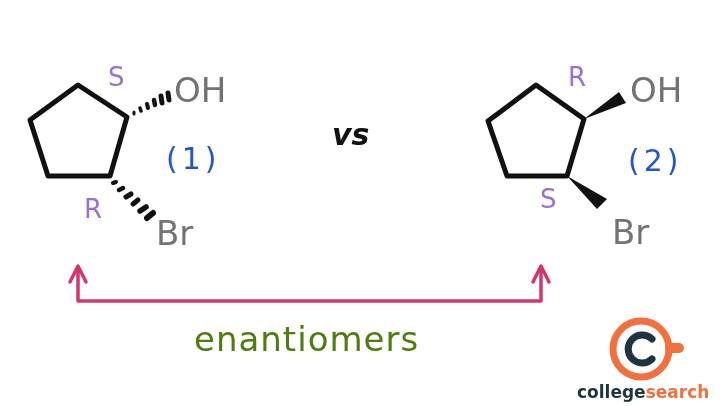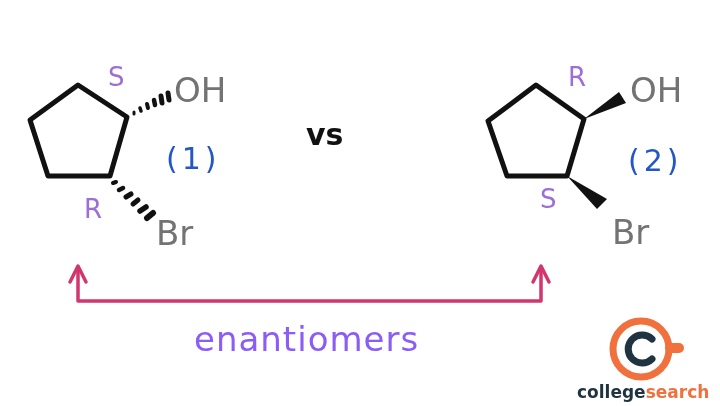--- a/index.html
+++ b/index.html
@@ -3,21 +3,21 @@
 <meta charset="utf-8">
 <style>
   html, body { margin: 0; padding: 0; background: #ffffff; }
   #stage { position: relative; width: 720px; height: 406px; overflow: hidden; background: #ffffff; font-family: "DejaVu Sans", sans-serif; }
   svg.canvas { position: absolute; left: 0; top: 0; }
   .lbl { position: absolute; line-height: 1; white-space: nowrap; }
   .atom { color: #737373; font-size: 34px; font-family: "DejaVu Sans", sans-serif; letter-spacing: 0px; }
   .stereo { color: #9b6fd6; font-size: 26px; }
   .num { color: #2457c5; font-size: 30px; letter-spacing: 4px; }
   .vs { color: #111111; font-size: 30px; font-weight: bold; }
-  .enant { color: #8b5cf6; font-size: 34px; letter-spacing: 1px; }
+  .enant { color: #4d7c0f; font-size: 34px; letter-spacing: 1px; }
   .logo-text { font-size: 17px; font-weight: bold; }
   .logo-text .a { color: #1f3340; text-align: right; }
   .logo-text .b { color: #f0703e; margin-top: 8px; }
 </style>
 </head>
 <body>
 
 <div id="stage">
 
   <svg class="canvas" width="720" height="406" viewBox="0 0 720 406">
@@ -60,21 +60,21 @@
       <path d="M 652 339 A 14 14 0 1 0 652 359" fill="none" stroke="#1f3340" stroke-width="7" stroke-linecap="round"></path>
     </g>
   </svg>
 
   <span class="lbl stereo" style="left:108px; top:64px;">S</span>
   <span class="lbl atom" style="left:174px; top:73px;">OH</span>
   <span class="lbl num" style="left:166px; top:144px;">(1)</span>
   <span class="lbl stereo" style="left:84px; top:196px;">R</span>
   <span class="lbl atom" style="left:156px; top:216px;">Br</span>
 
-  <span class="lbl vs" style="left:306px; top:120px;">vs</span>
+  <span class="lbl vs" style="left:332px; top:120px;font-style:italic;">vs</span>
 
   <span class="lbl stereo" style="left:568px; top:64px;">R</span>
   <span class="lbl atom" style="left:630px; top:73px;">OH</span>
   <span class="lbl num" style="left:628px; top:146px;">(2)</span>
   <span class="lbl stereo" style="left:540px; top:186px;">S</span>
   <span class="lbl atom" style="left:612px; top:215px;">Br</span>
 
   <span class="lbl enant" style="left:194px; top:322px;">enantiomers</span>
 
   <span class="lbl logo-text" style="left:577px; top:384px;"><span class="a">college</span><span class="b">search</span></span>

